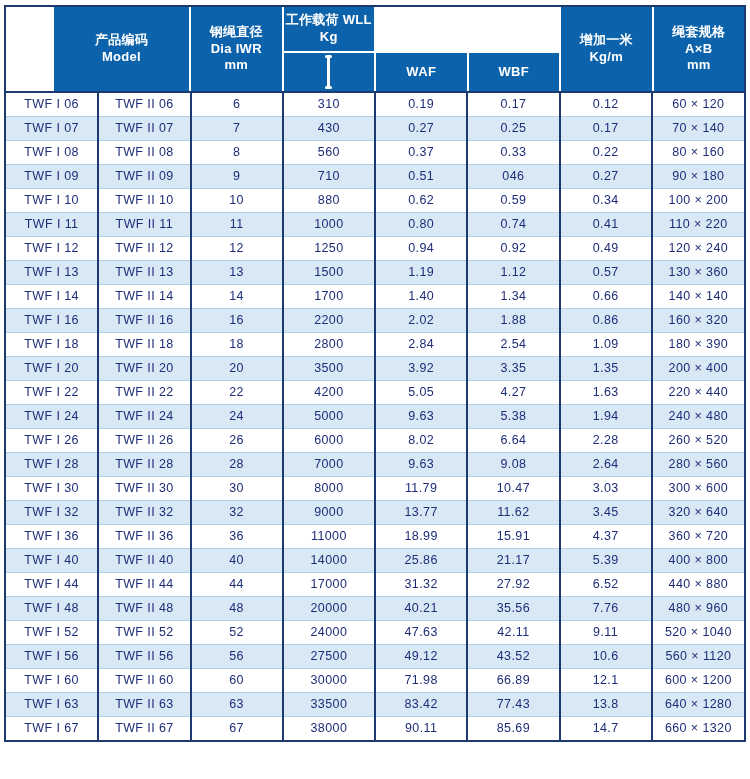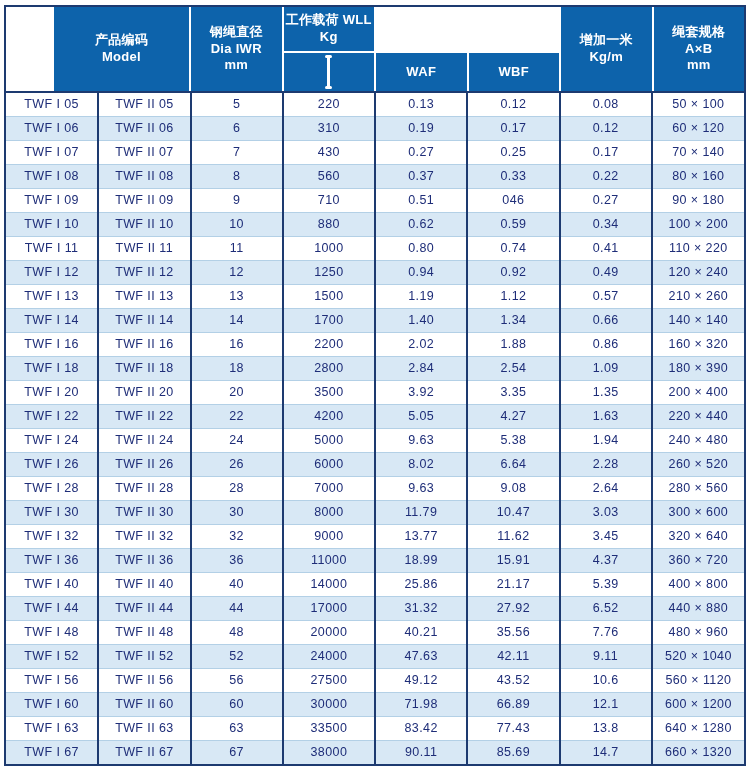--- a/index.html
+++ b/index.html
@@ -121,30 +121,20 @@
       <div class="th th-sleeve">
         <div>绳套规格</div>
         <div>A×B</div>
         <div>mm</div>
       </div>
     </div>
 
     <table class="grid">
       <tbody id="rows">
           <tr>
-            <td>TWF I 05</td>
-            <td>TWF II 05</td>
-            <td>5</td>
-            <td>220</td>
-            <td>0.13</td>
-            <td>0.12</td>
-            <td>0.08</td>
-            <td>50 × 100</td>
-          </tr>
-          <tr>
             <td>TWF I 06</td>
             <td>TWF II 06</td>
             <td>6</td>
             <td>310</td>
             <td>0.19</td>
             <td>0.17</td>
             <td>0.12</td>
             <td>60 × 120</td>
           </tr>
           <tr>
@@ -208,21 +198,21 @@
             <td>120 × 240</td>
           </tr>
           <tr>
             <td>TWF I 13</td>
             <td>TWF II 13</td>
             <td>13</td>
             <td>1500</td>
             <td>1.19</td>
             <td>1.12</td>
             <td>0.57</td>
-            <td>210 × 260</td>
+            <td>130 × 360</td>
           </tr>
           <tr>
             <td>TWF I 14</td>
             <td>TWF II 14</td>
             <td>14</td>
             <td>1700</td>
             <td>1.40</td>
             <td>1.34</td>
             <td>0.66</td>
             <td>140 × 140</td>

